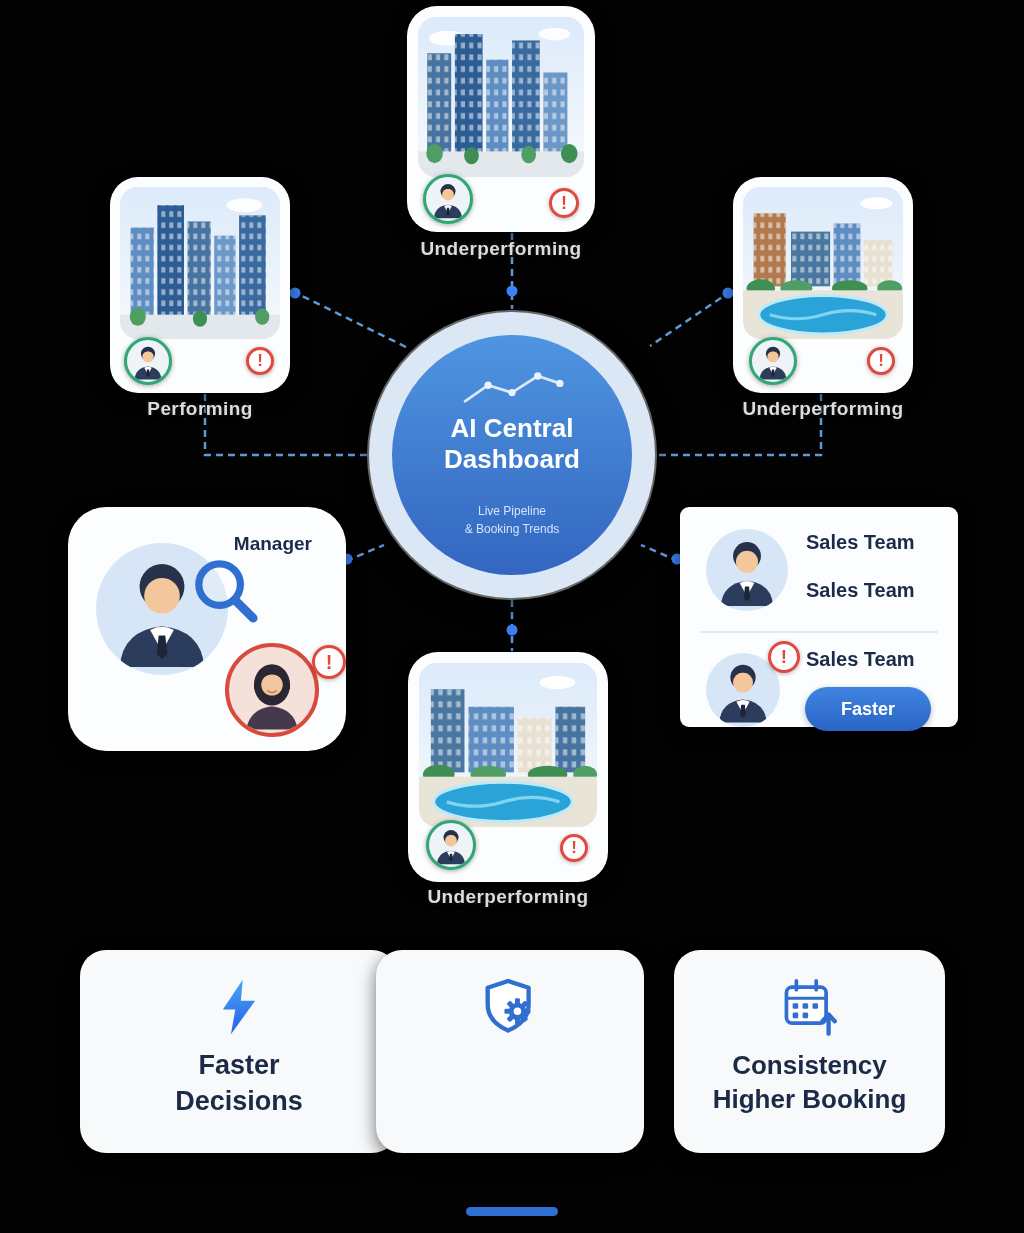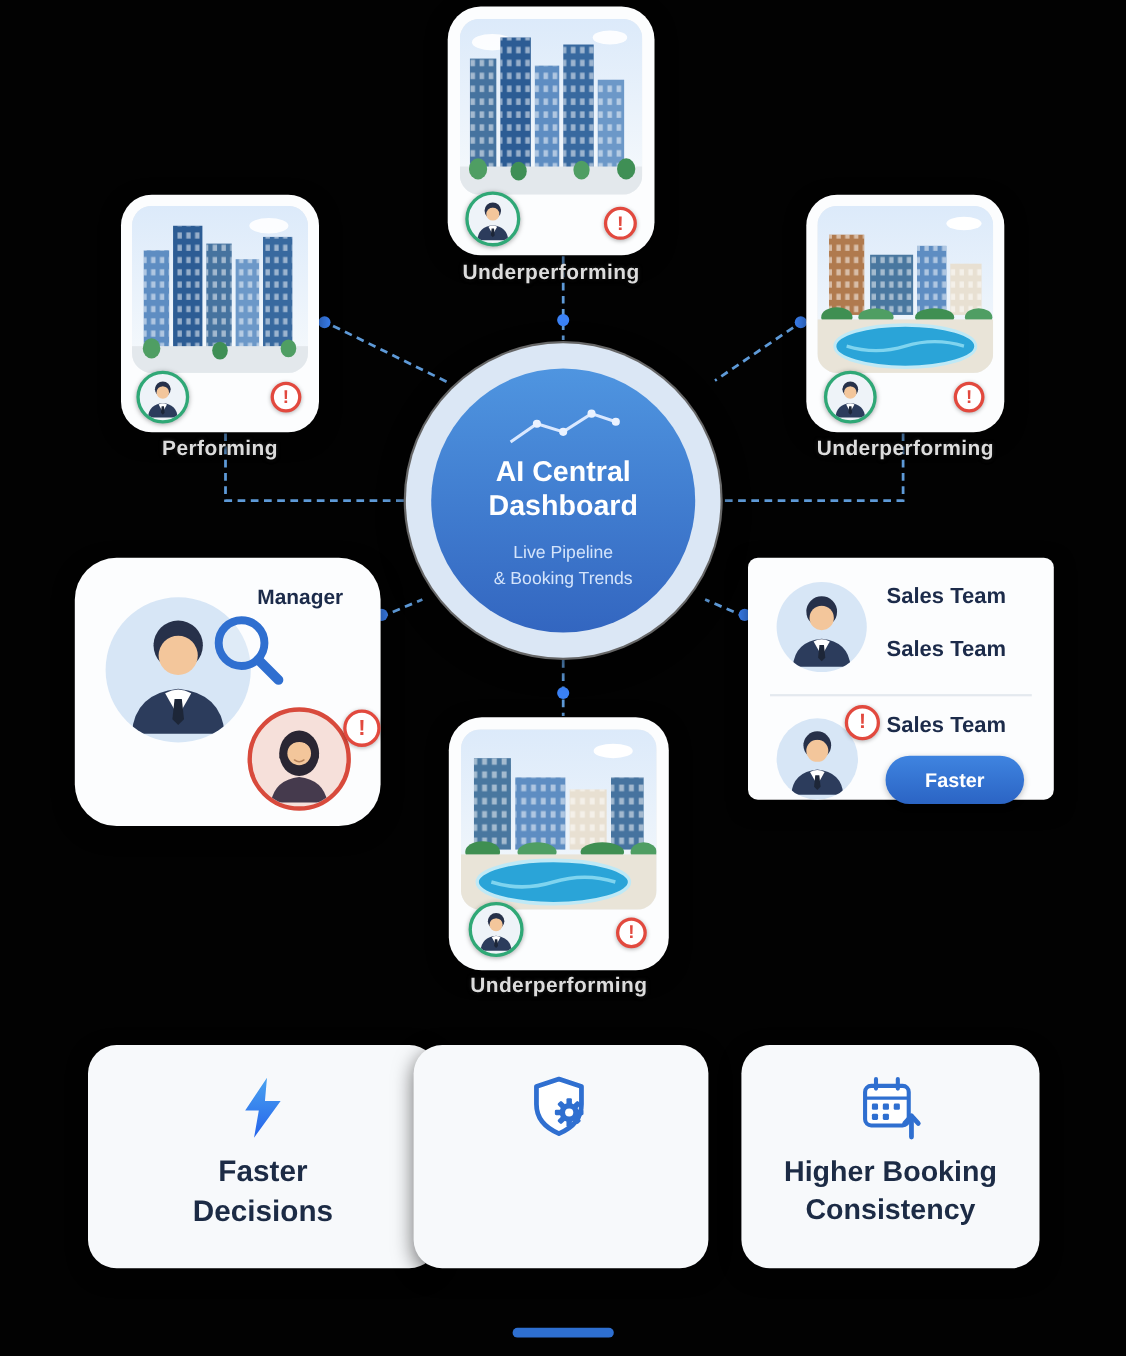--- a/index.html
+++ b/index.html
@@ -47,21 +47,21 @@
     background:#dbe7f5; display:flex; align-items:center; justify-content:center;
     box-shadow:0 0 0 2px rgba(255,255,255,0.4), 0 8px 24px rgba(0,0,0,0.6);
   }
   .hub-disc {
     width:240px; height:240px; border-radius:50%;
     background:linear-gradient(180deg,#4f95e0 0%,#3366c0 100%);
     display:flex; flex-direction:column; align-items:center; text-align:center; color:#fff;
   }
   .hub-chart { width:118px; height:46px; margin-top:30px; }
   .hub-title { font-size:26px; font-weight:700; line-height:1.2; margin-top:2px; }
-  .hub-sub { font-size:16px; color:#d4e4fb; line-height:1.45; margin-top:16px; font-weight:500; }
+  .hub-sub { font-size:12px; color:#d4e4fb; line-height:1.45; margin-top:28px; font-weight:500; }
 
   
   .manager-title { position:absolute; right:34px; top:26px; color:#1c2b4a; font-size:19px; font-weight:600; }
   .magnifier { position:absolute; left:118px; top:44px; width:80px; height:80px; }
   .woman-ring {
     position:absolute; left:157px; top:136px; width:94px; height:94px; border-radius:50%;
     border:4px solid #d84a3c; background:#f6e0da; overflow:hidden;
   }
   .woman-ring svg { display:block; width:100%; height:100%; }
 
@@ -410,19 +410,19 @@
           <rect x="54" y="44" width="9" height="9" rx="2"></rect>
         <rect x="22" y="59" width="9" height="9" rx="2"></rect>
           <rect x="38" y="59" width="9" height="9" rx="2"></rect>
       </g>
       <g stroke="#2f6fd0" stroke-width="7" stroke-linecap="round" stroke-linejoin="round" fill="none">
         <path d="M80 93 V63"></path>
         <path d="M70 73 L80 62 L90 73"></path>
       </g>
     </svg>
     <div class="benefit-text" style="font-size:26px;">
+      <div>Consistency</div>
       <div>Higher Booking</div>
-      <div>Consistency</div>
     </div>
   </div>
 
   <div class="bottom-indicator"></div>
 </div>
 
 </body></html>

